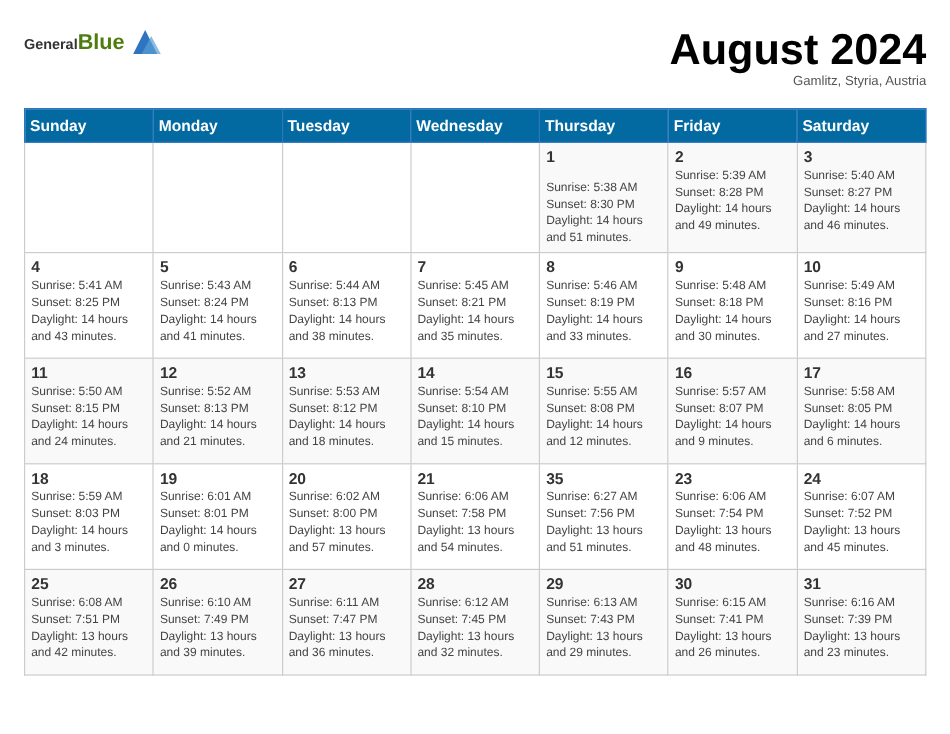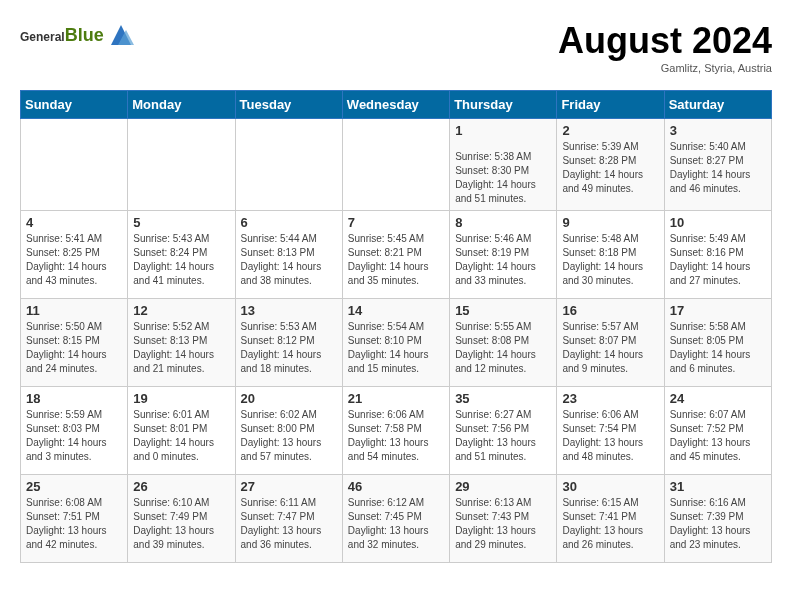--- a/index.html
+++ b/index.html
@@ -318,21 +318,21 @@
 and 39 minutes.</div>
         </td>
         <td>
           <div class="day-number">27</div>
           <div class="day-info" style="white-space: pre-line;">Sunrise: 6:11 AM
 Sunset: 7:47 PM
 Daylight: 13 hours
 and 36 minutes.</div>
         </td>
         <td>
-          <div class="day-number">46</div>
+          <div class="day-number">28</div>
           <div class="day-info" style="white-space: pre-line;">Sunrise: 6:12 AM
 Sunset: 7:45 PM
 Daylight: 13 hours
 and 32 minutes.</div>
         </td>
         <td>
           <div class="day-number">29</div>
           <div class="day-info" style="white-space: pre-line;">Sunrise: 6:13 AM
 Sunset: 7:43 PM
 Daylight: 13 hours

